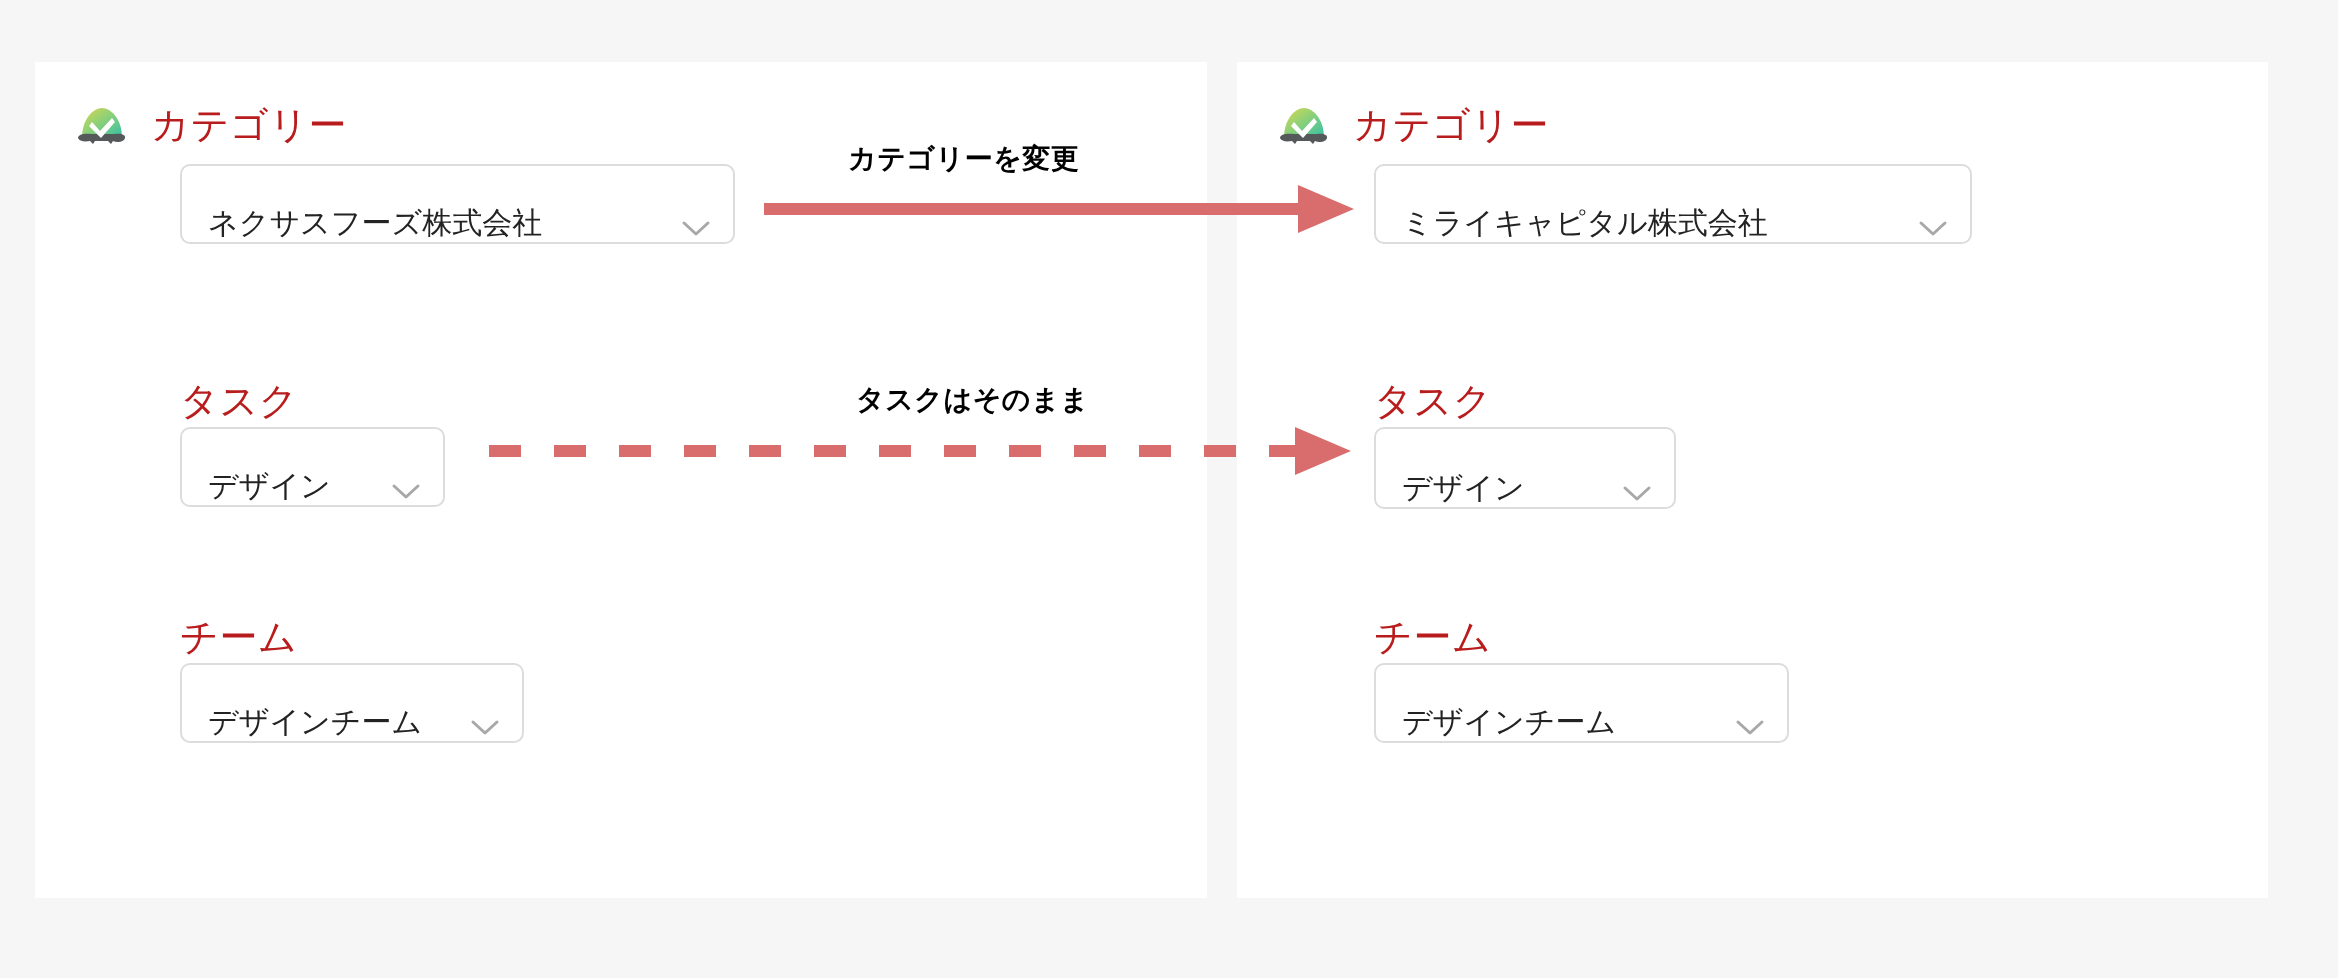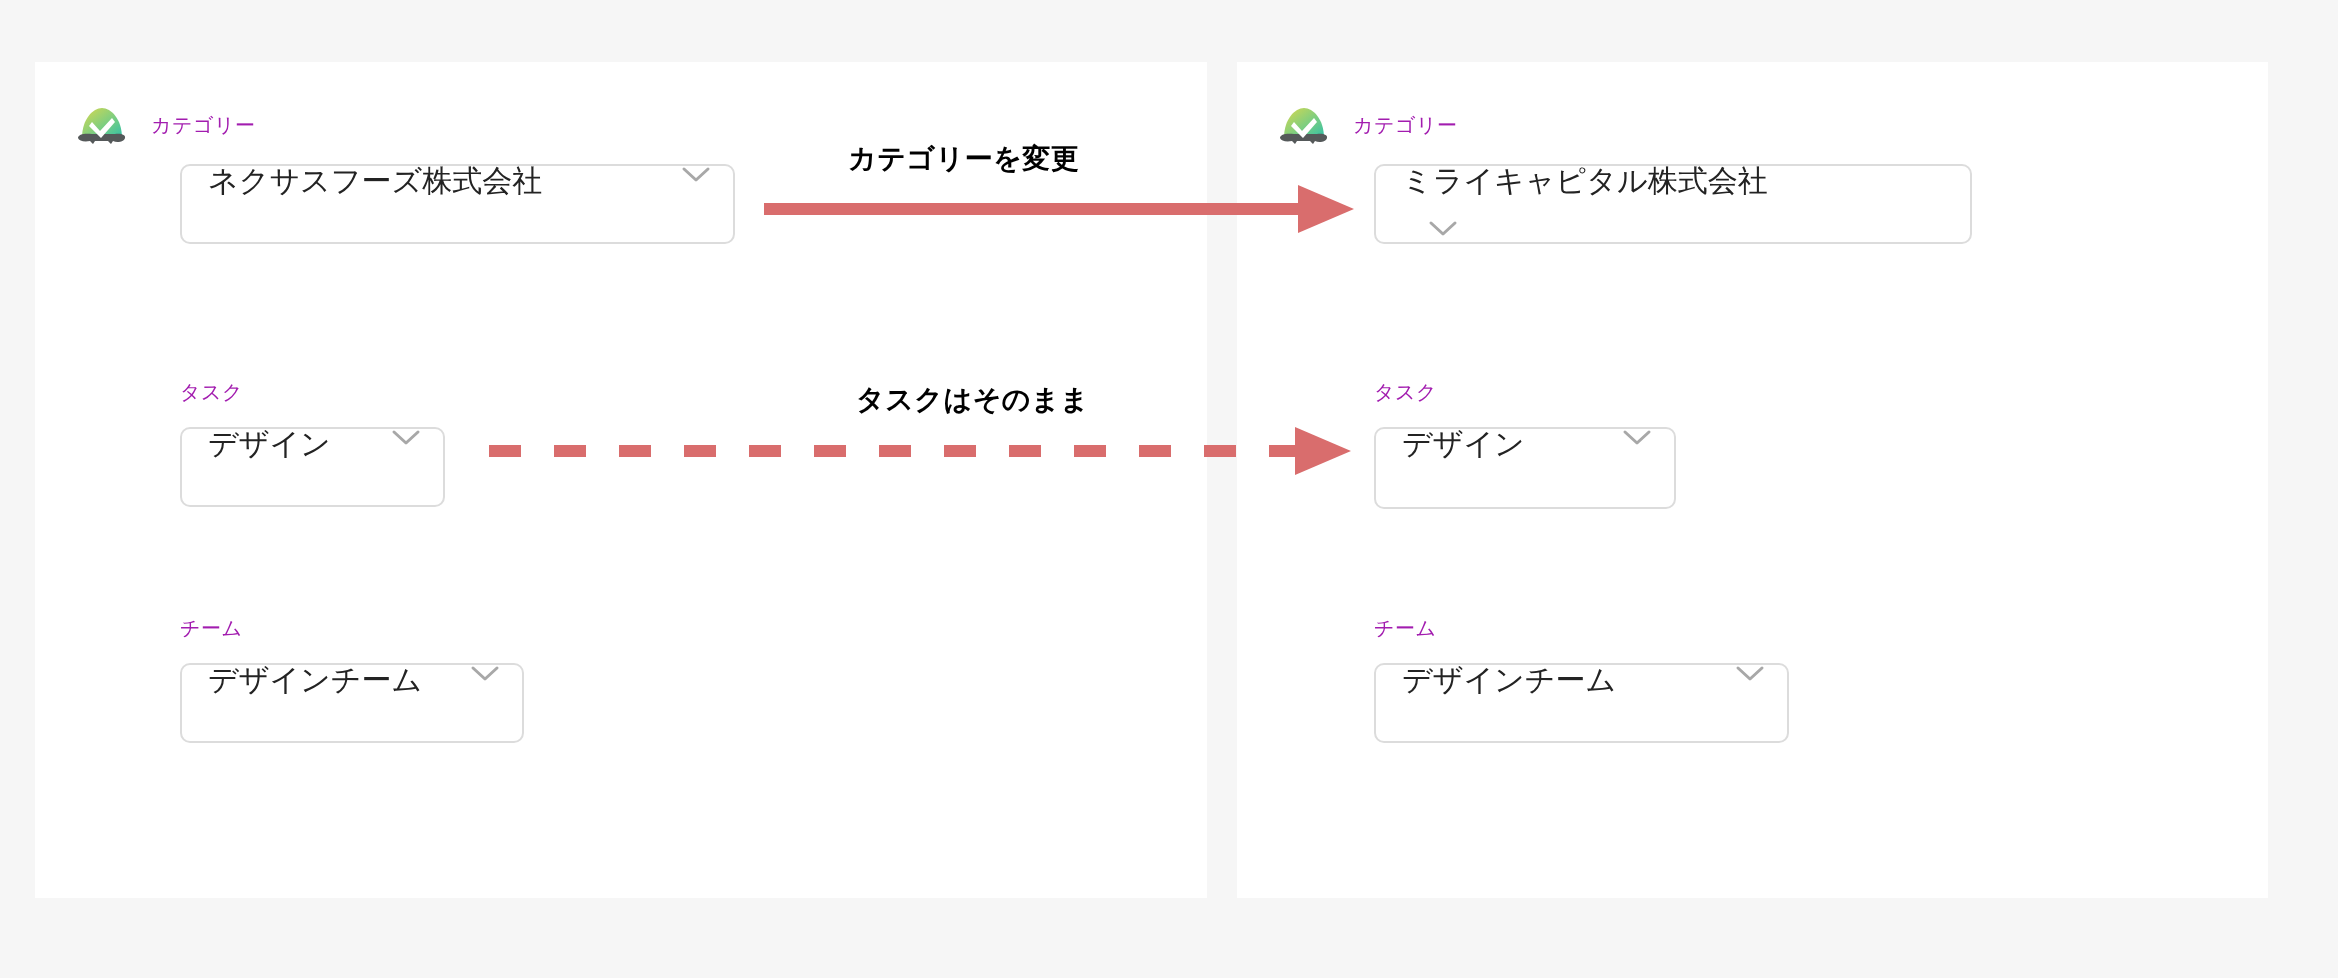--- a/index.html
+++ b/index.html
@@ -40,36 +40,36 @@
   }
   .app-icon {
     width: 54px;
     height: 54px;
     position: relative;
     flex: 0 0 auto;
   }
   .app-icon svg { display: block; width: 54px; height: 54px; }
 
   .field-label {
-    font-size: 20px;
-    color: #a21caf;
+    font-size: 38px;
+    color: #b91c1c;
     letter-spacing: 0.5px;
     line-height: 1;
     white-space: nowrap;
   }
 
   
   .select {
     position: absolute;
     box-sizing: border-box;
     background: #ffffff;
     border: 2px solid #dcdcdc;
     border-radius: 10px;
     display: flex;
-    align-items: flex-start;
+    align-items: flex-end;
     justify-content: space-between;
     padding: 0 22px 4px 26px;
     cursor: pointer;
   }
   .select-value {
     font-size: 30px;
     color: #232323;
     white-space: nowrap;
     line-height: 1;
   }
@@ -171,21 +171,21 @@
             </linearGradient>
           </defs>
           <path d="M7 40 C7 21 18 10 27 10 C36 10 47 21 47 40 Z" fill="url(#g2)"></path>
           <path d="M3 40 C3 36 10 35 17 36 L40 36 C46 35 51 37 50 40 C49 44 42 45 38 43 L36 46 L33 43 L20 43 L18 46 L15 43 C9 44 4 43 3 40 Z" fill="#55595a"></path>
           <path d="M17 24 L25 33 L37 20 L40 24 L26 40 L14 28 Z" fill="#ffffff"></path>
         </svg>
       </span>
       <span class="field-label" style="margin-left:22px;">カテゴリー</span>
     </div>
 
-    <div class="select" style="left:137px; top:102px; width:598px; height:80px;flex-direction:column;">
+    <div class="select" style="left:137px; top:102px; width:598px; height:80px;">
       <span class="select-value">ミライキャピタル株式会社</span>
       <span class="chev">
         <svg width="30" height="18" viewBox="0 0 30 18">
             <path d="M3 3 L15 14 L27 3" fill="none" stroke="#a8a8a8" stroke-width="3" stroke-linecap="round" stroke-linejoin="round"></path>
           </svg>
       </span>
     </div>
 
     <div class="field-head" style="left:137px; top:320px;">
       <span class="field-label">タスク</span>

